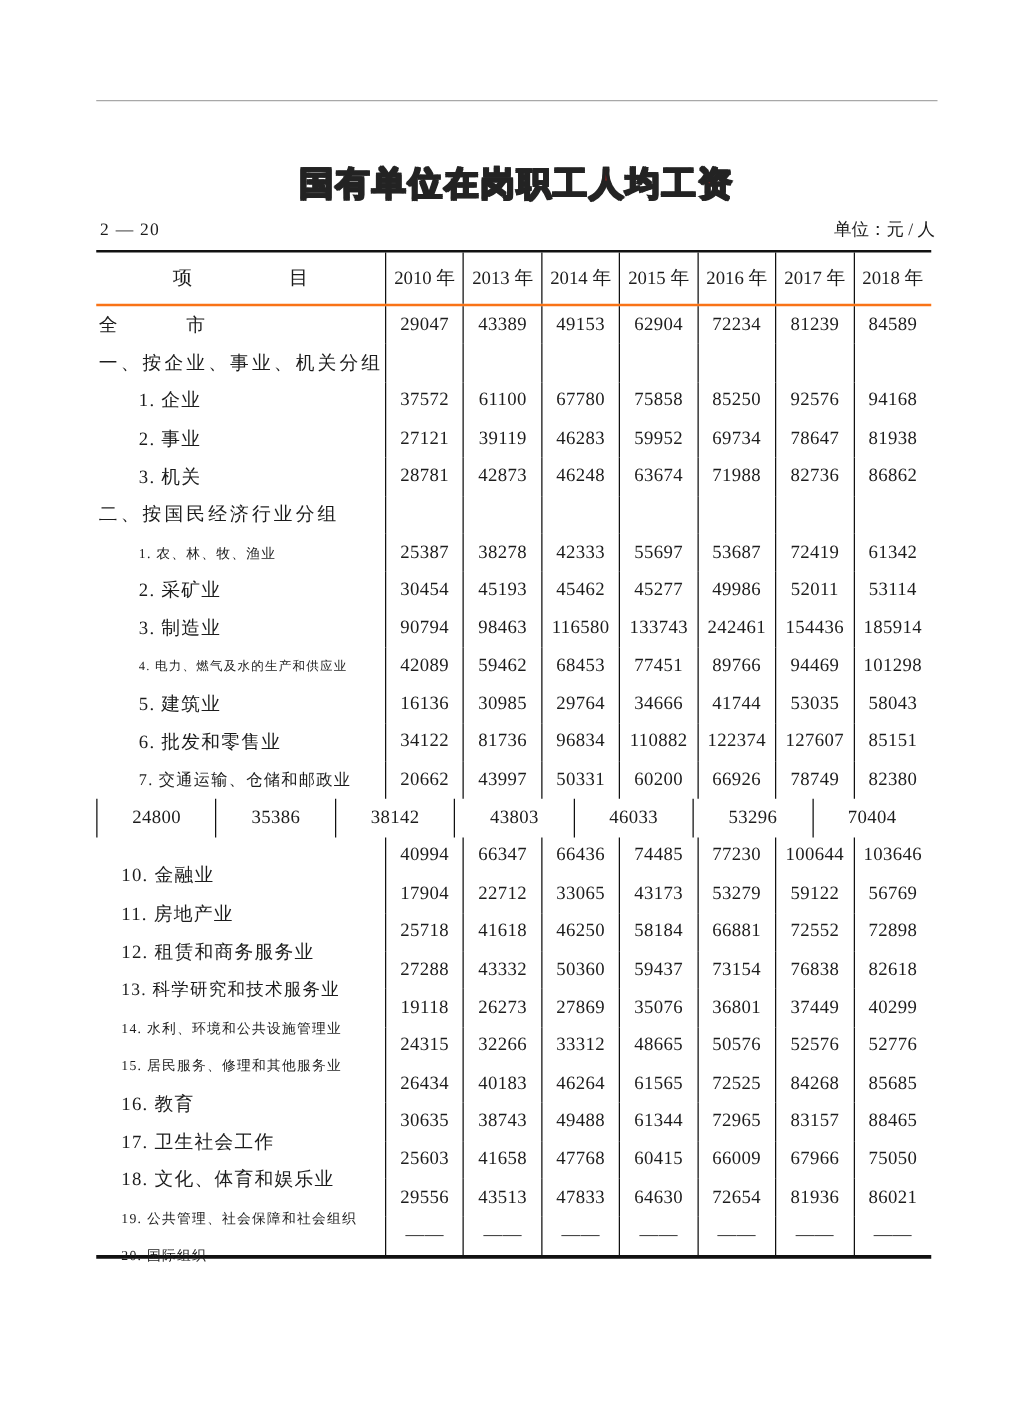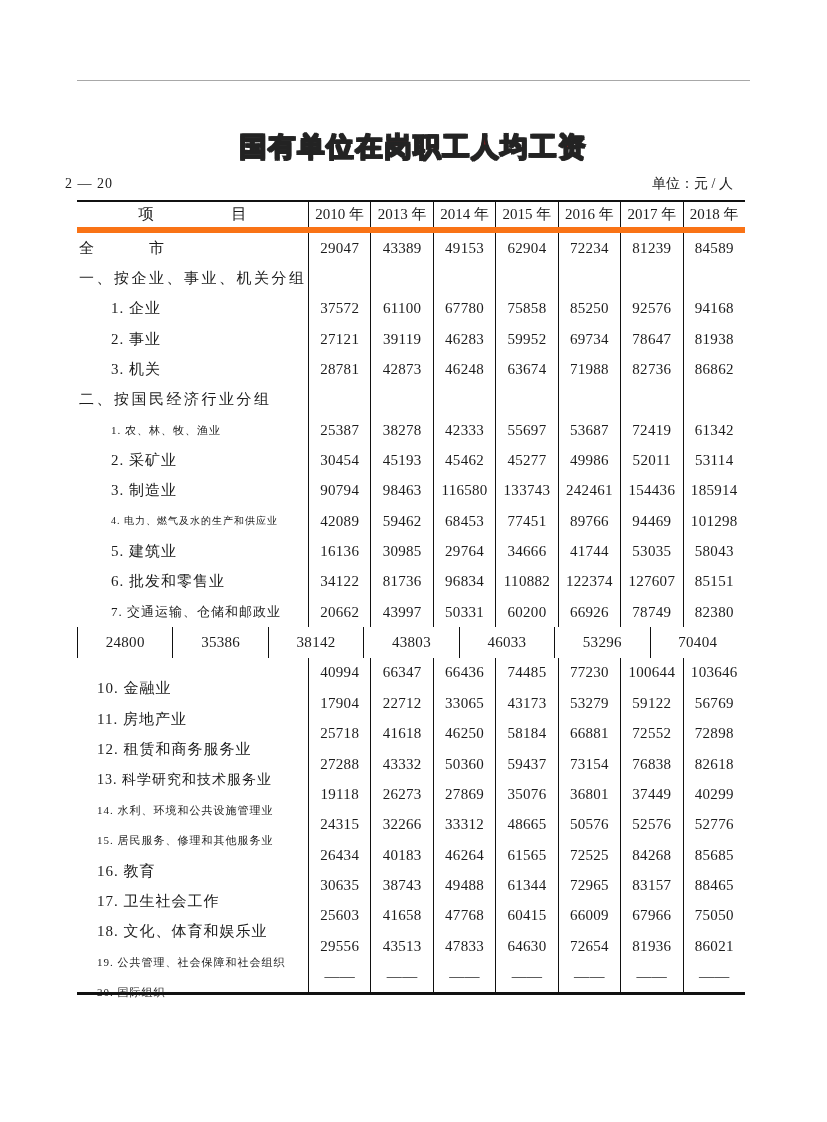--- a/index.html
+++ b/index.html
@@ -17,33 +17,33 @@
   }
   .title {
     position:absolute; top:129px; left:0; width:100%;
     text-align:center;
     font-size:27px; font-weight:bold; letter-spacing:2px;
     color:#7f1d1d;
     -webkit-text-stroke:1.4px #232323;
     text-shadow:-1px -1px 0 #2a2a2a, 1px -1px 0 #2a2a2a, -1px 1px 0 #2a2a2a, 1px 1px 0 #2a2a2a;
   }
   .meta {
-    position:absolute; left:65px; top:175px; width:668px;
+    position:absolute; left:80px; top:175px; width:668px;
     display:flex; justify-content:space-between; align-items:baseline;
     font-size:14px;
   }
   .meta .code { letter-spacing:1px; }
   .wage-table {
     position:absolute; left:77px; top:200px; width:668px;
     border-top:2px solid #111;
     border-bottom:3px solid #111;
   }
   .hrow {
-    display:flex; height:31px;
-    border-bottom:6px solid #f97316;
+    display:flex; height:43px;
+    border-bottom:2px solid #f97316;
   }
   .row { display:flex; height:30.35px; }
   .cell { display:flex; align-items:center; height:100%; }
   .label-cell {
     width:231px; padding-left:2px;
     white-space:nowrap; overflow:hidden;
     font-size:15px;
   }
   .head-item {
     width:231px; justify-content:center;

